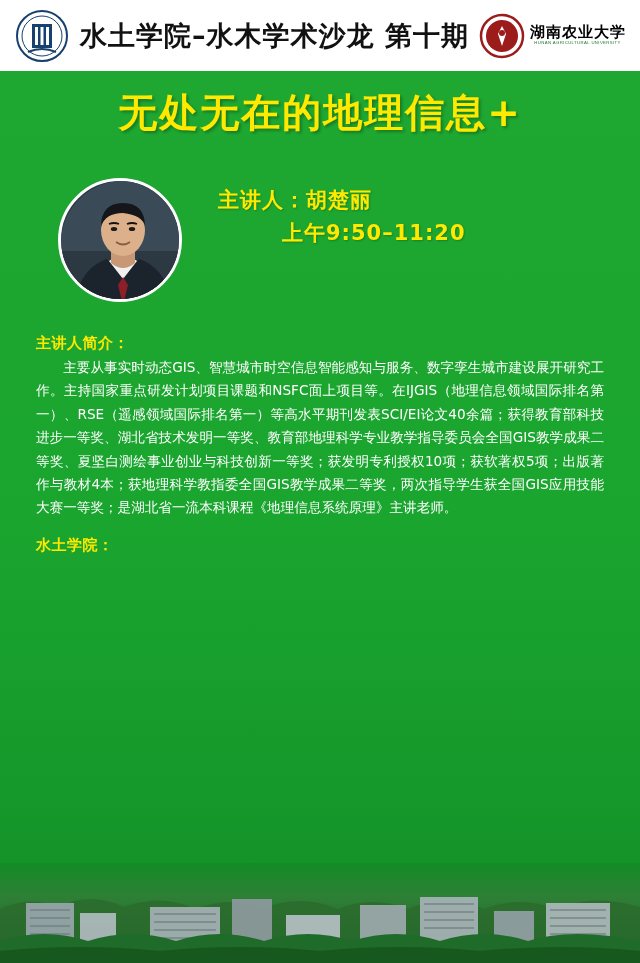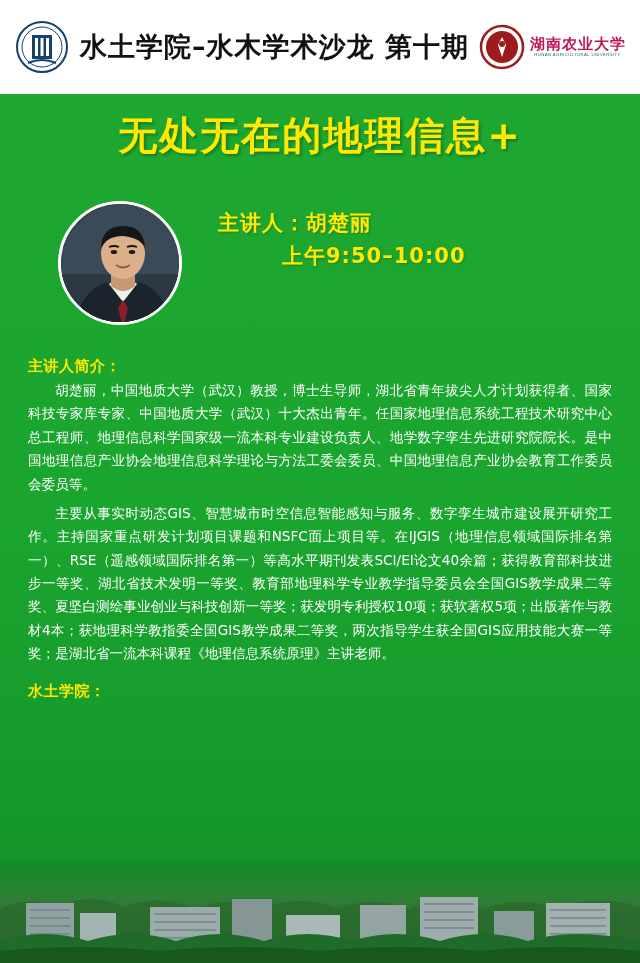--- a/index.html
+++ b/index.html
@@ -15,21 +15,21 @@
   }
   .poster {
     width: 640px; height: 963px;
     position: relative;
     background: linear-gradient(to bottom, #1fa832 0%, #1aa52f 55%, #169a2b 80%, #138c26 100%);
     overflow: hidden;
   }
 
   
   .header {
-    height: 94px;
+    height: 71px;
     background: #ffffff;
     display: flex;
     align-items: center;
     padding: 0 14px;
     position: relative;
   }
   .logo-left {
     width: 56px; height: 56px;
     flex: 0 0 auto;
     display: flex; align-items: center; justify-content: center;
@@ -53,21 +53,21 @@
   .logo-right-mark {
     width: 46px; height: 46px;
     display: flex; align-items: center; justify-content: center;
   }
   .logo-right-text {
     display: flex; flex-direction: column; align-items: center;
     line-height: 1.05;
   }
   .logo-right-text .cn {
     font-family: "DejaVu Sans", sans-serif;
-    font-size: 15px; font-weight: bold; color: #be185d;
+    font-size: 15px; font-weight: bold; color: #000000;
     letter-spacing: 1px;
   }
   .logo-right-text .en {
     font-size: 4.5px; color: #1e7a33; letter-spacing: .4px;
     transform: scale(0.95);
   }
 
   
   .festival {
     margin-top: 14px;
@@ -118,21 +118,21 @@
     font-weight: bold;
     font-size: 21px;
     line-height: 1.55;
     letter-spacing: 1px;
     text-shadow: 1px 1px 2px rgba(0,0,0,.22);
   }
   .speaker-info .indent { padding-left: 64px; }
 
   
   .body-wrap {
-    padding: 0 28px;
+    padding: 0 36px;
     margin-top: 32px;
     color: #ffffff;
   }
   .sec-head {
     color: #ffe900;
     font-family: "DejaVu Sans", sans-serif;
     font-weight: bold;
     font-size: 15px;
     margin-bottom: 3px;
     letter-spacing: .5px;
@@ -237,28 +237,27 @@
           <path d="M48 43 Q53 41 58 43" stroke="#15120f" stroke-width="1.8" fill="none"></path>
           <path d="M66 43 Q71 41 76 43" stroke="#15120f" stroke-width="1.8" fill="none"></path>
 
           <path d="M55 61 Q62 66 69 61" stroke="#8a5b45" stroke-width="1.8" fill="none"></path>
         </g>
       </svg>
     </div>
 
     <div class="speaker-info">
       <div>主讲人：胡楚丽</div>
-      <div class="indent">上午9:50–10:00</div>
+      <div class="indent">上午9:50–11:20</div>
     </div>
   </div>
 
   <div class="body-wrap">
 
     <div class="sec-head">主讲人简介：</div>
-    <p class="para">胡楚丽，中国地质大学（武汉）教授，博士生导师，湖北省青年拔尖人才计划获得者、国家科技专家库专家、中国地质大学（武汉）十大杰出青年。任国家地理信息系统工程技术研究中心总工程师、地理信息科学国家级一流本科专业建设负责人、地学数字孪生先进研究院院长。是中国地理信息产业协会地理信息科学理论与方法工委会委员、中国地理信息产业协会教育工作委员会委员等。</p>
     <p class="para">主要从事实时动态GIS、智慧城市时空信息智能感知与服务、数字孪生城市建设展开研究工作。主持国家重点研发计划项目课题和NSFC面上项目等。在IJGIS（地理信息领域国际排名第一）、RSE（遥感领域国际排名第一）等高水平期刊发表SCI/EI论文40余篇；获得教育部科技进步一等奖、湖北省技术发明一等奖、教育部地理科学专业教学指导委员会全国GIS教学成果二等奖、夏坚白测绘事业创业与科技创新一等奖；获发明专利授权10项；获软著权5项；出版著作与教材4本；获地理科学教指委全国GIS教学成果二等奖，两次指导学生获全国GIS应用技能大赛一等奖；是湖北省一流本科课程《地理信息系统原理》主讲老师。</p>
 
     <div class="sec-gap"></div>
 
     <div class="sec-head">水土学院：</div>
   </div>
 
 
   <div class="campus">
     <svg width="640" height="100" viewBox="0 0 640 100" preserveAspectRatio="none">

